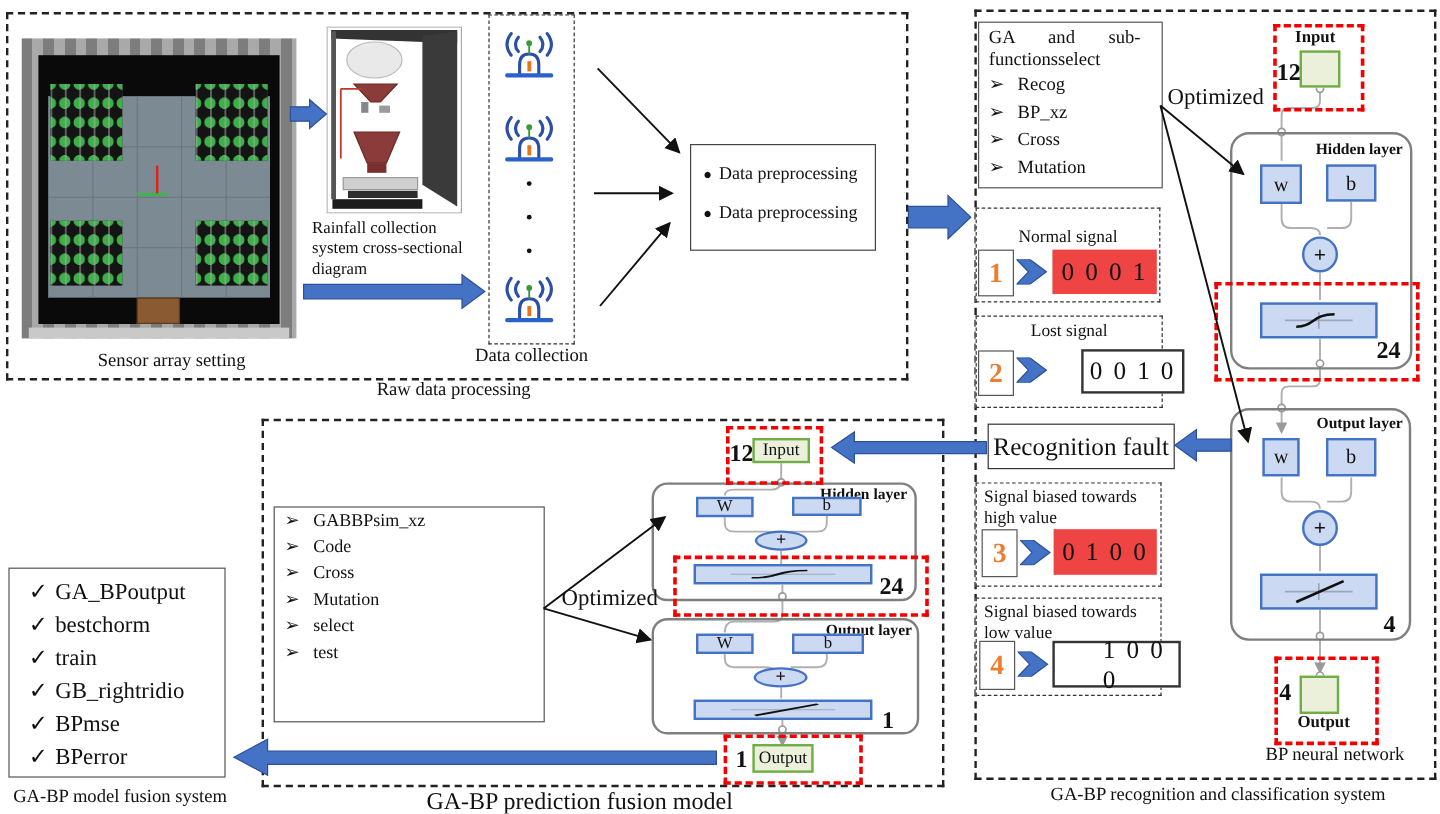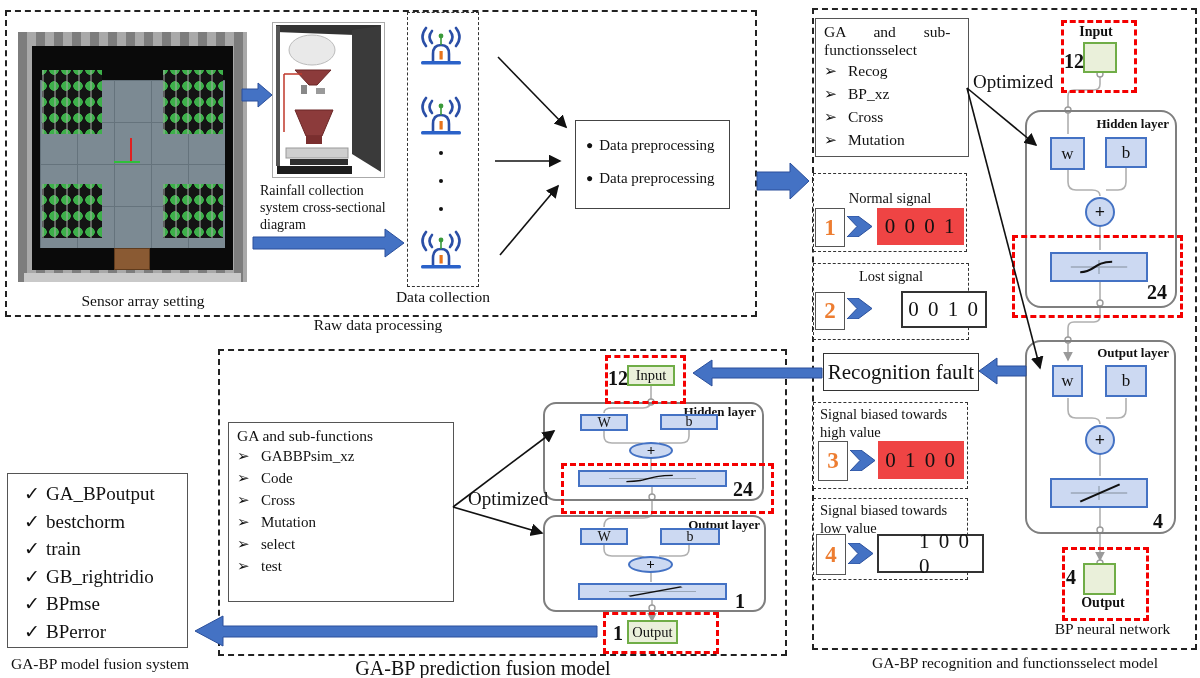--- a/index.html
+++ b/index.html
@@ -171,21 +171,21 @@
     <span style="font-size:12px;margin-right:6px;">●</span>
     <span>Data preprocessing</span>
   </div>
   <div style="display:flex;align-items:center;margin:16px 0 0 10px;font-size:15px;">
     <span style="font-size:12px;margin-right:6px;">●</span>
     <span>Data preprocessing</span>
   </div>
 </div>
 
 <div class="abs dashed" style="left:812px;top:8px;width:381px;height:638px;"></div>
-<div class="abs caption" style="left:865px;top:654px;width:300px;">GA-BP recognition and functionsselect model</div>
+<div class="abs caption" style="left:865px;top:654px;width:300px;">GA-BP recognition and classification system</div>
 
 <div class="abs ga-box" style="left:815px;top:18px;width:152px;height:137px;">
   <div class="ga-line1 justif">GA and sub-</div>
   <div class="ga-line2">functionsselect</div>
   <div class="ga-item" style="line-height:23px;">
       <span class="bul">➢</span>
       <span>Recog</span>
     </div>
   <div class="ga-item" style="line-height:23px;">
       <span class="bul">➢</span>
@@ -275,21 +275,20 @@
 <div class="abs redbox" style="left:1062px;top:547px;width:81px;height:68px;"></div>
 <div class="abs cnt" style="left:1066px;top:566px;z-index:5;">4</div>
 <div class="abs greenbox" style="left:1083px;top:563px;width:33px;height:32px;"></div>
 <div class="abs" style="left:1066px;top:595px;width:74px;text-align:center;font-size:14px;font-weight:600;z-index:5;">Output</div>
 <div class="abs caption" style="left:1045px;top:620px;width:135px;">BP neural network</div>
 
 <div class="abs dashdot" style="left:218px;top:349px;width:565px;height:303px;"></div>
 <div class="abs caption" style="left:333px;top:657px;width:300px;font-size:20px;">GA-BP prediction fusion model</div>
 
 <div class="abs ga-box" style="left:228px;top:422px;width:224px;height:178px;">
-  <div class="ga-line1" style="font-size:15.5px;">GA and sub-functions</div>
   <div class="ga-item" style="line-height:22px;font-size:15px;">
       <span class="bul">➢</span>
       <span>GABBPsim_xz</span>
     </div>
   <div class="ga-item" style="line-height:22px;font-size:15px;">
       <span class="bul">➢</span>
       <span>Code</span>
     </div>
   <div class="ga-item" style="line-height:22px;font-size:15px;">
       <span class="bul">➢</span>

